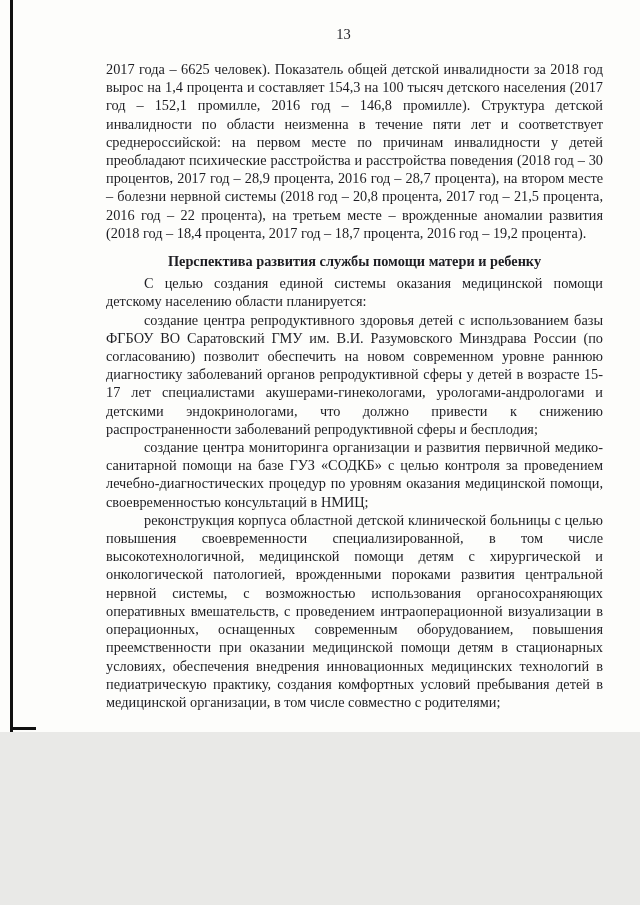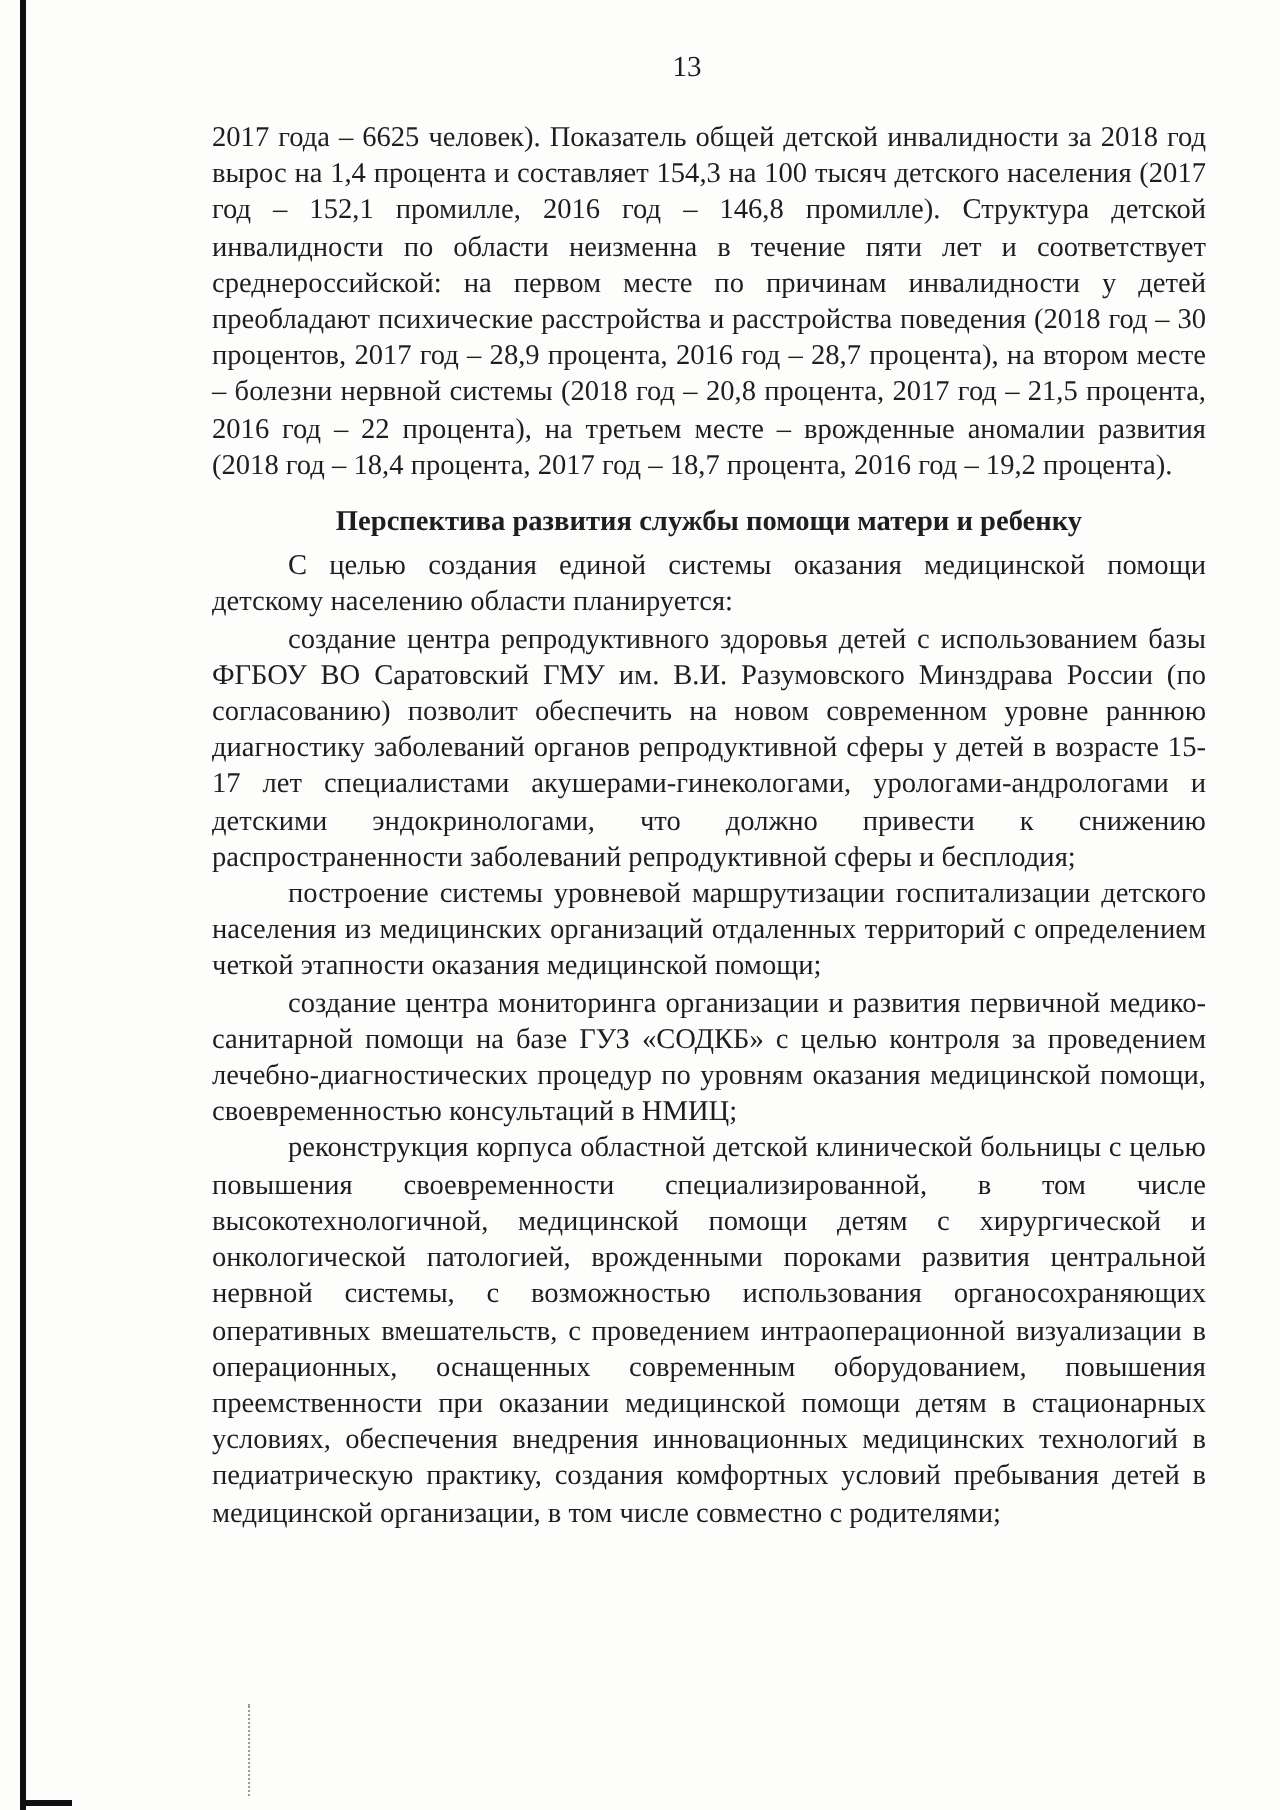--- a/index.html
+++ b/index.html
@@ -3,21 +3,21 @@
 <meta charset="utf-8">
 <style>
   html, body {
     margin: 0;
     padding: 0;
     background: #e9e9e7;
   }
   .page {
     position: relative;
     width: 640px;
-    height: 905px;
+    height: 732px;
     background: #fdfdfb;
     overflow: hidden;
     font-family: "Liberation Serif", "DejaVu Serif", serif;
     color: #1d1d22;
   }
   
   .scan-edge-left {
     position: absolute;
     left: 10px;
     top: 0;
@@ -89,20 +89,19 @@
 
     <p class="para no-indent">2017 года – 6625 человек). Показатель общей детской инвалидности за 2018 год вырос на 1,4 процента и составляет 154,3 на 100 тысяч детского населения (2017 год – 152,1 промилле, 2016 год – 146,8 промилле). Структура детской инвалидности по области неизменна в течение пяти лет и соответствует среднероссийской: на первом месте по причинам инвалидности у детей преобладают психические расстройства и расстройства поведения (2018 год – 30 процентов, 2017 год – 28,9 процента, 2016 год – 28,7 процента), на втором месте – болезни нервной системы (2018 год – 20,8 процента, 2017 год – 21,5 процента, 2016 год – 22 процента), на третьем месте – врожденные аномалии развития (2018 год – 18,4 процента, 2017 год – 18,7 процента, 2016 год – 19,2 процента).</p>
 
     <h2 class="heading">Перспектива развития службы помощи матери и ребенку</h2>
 
     <p class="para">С целью создания единой системы оказания медицинской помощи детскому населению области планируется:</p>
 
 
     <p class="para">создание центра репродуктивного здоровья детей с использованием базы ФГБОУ ВО Саратовский ГМУ им. В.И. Разумовского Минздрава России (по согласованию) позволит обеспечить на новом современном уровне раннюю диагностику заболеваний органов репродуктивной сферы у детей в возрасте 15-17 лет специалистами акушерами-гинекологами, урологами-андрологами и детскими эндокринологами, что должно привести к снижению распространенности заболеваний репродуктивной сферы и бесплодия;</p>
 
-    <p class="para">построение системы уровневой маршрутизации госпитализации детского населения из медицинских организаций отдаленных территорий с определением четкой этапности оказания медицинской помощи;</p>
 
     <p class="para">создание центра мониторинга организации и развития первичной медико-санитарной помощи на базе ГУЗ «СОДКБ» с целью контроля за проведением лечебно-диагностических процедур по уровням оказания медицинской помощи, своевременностью консультаций в НМИЦ;</p>
 
     <p class="para">реконструкция корпуса областной детской клинической больницы с целью повышения своевременности специализированной, в том числе высокотехнологичной, медицинской помощи детям с хирургической и онкологической патологией, врожденными пороками развития центральной нервной системы, с возможностью использования органосохраняющих оперативных вмешательств, с проведением интраоперационной визуализации в операционных, оснащенных современным оборудованием, повышения преемственности при оказании медицинской помощи детям в стационарных условиях, обеспечения внедрения инновационных медицинских технологий в педиатрическую практику, создания комфортных условий пребывания детей в медицинской организации, в том числе совместно с родителями;</p>
 
   </div>
 </div>
 
 </body></html>

